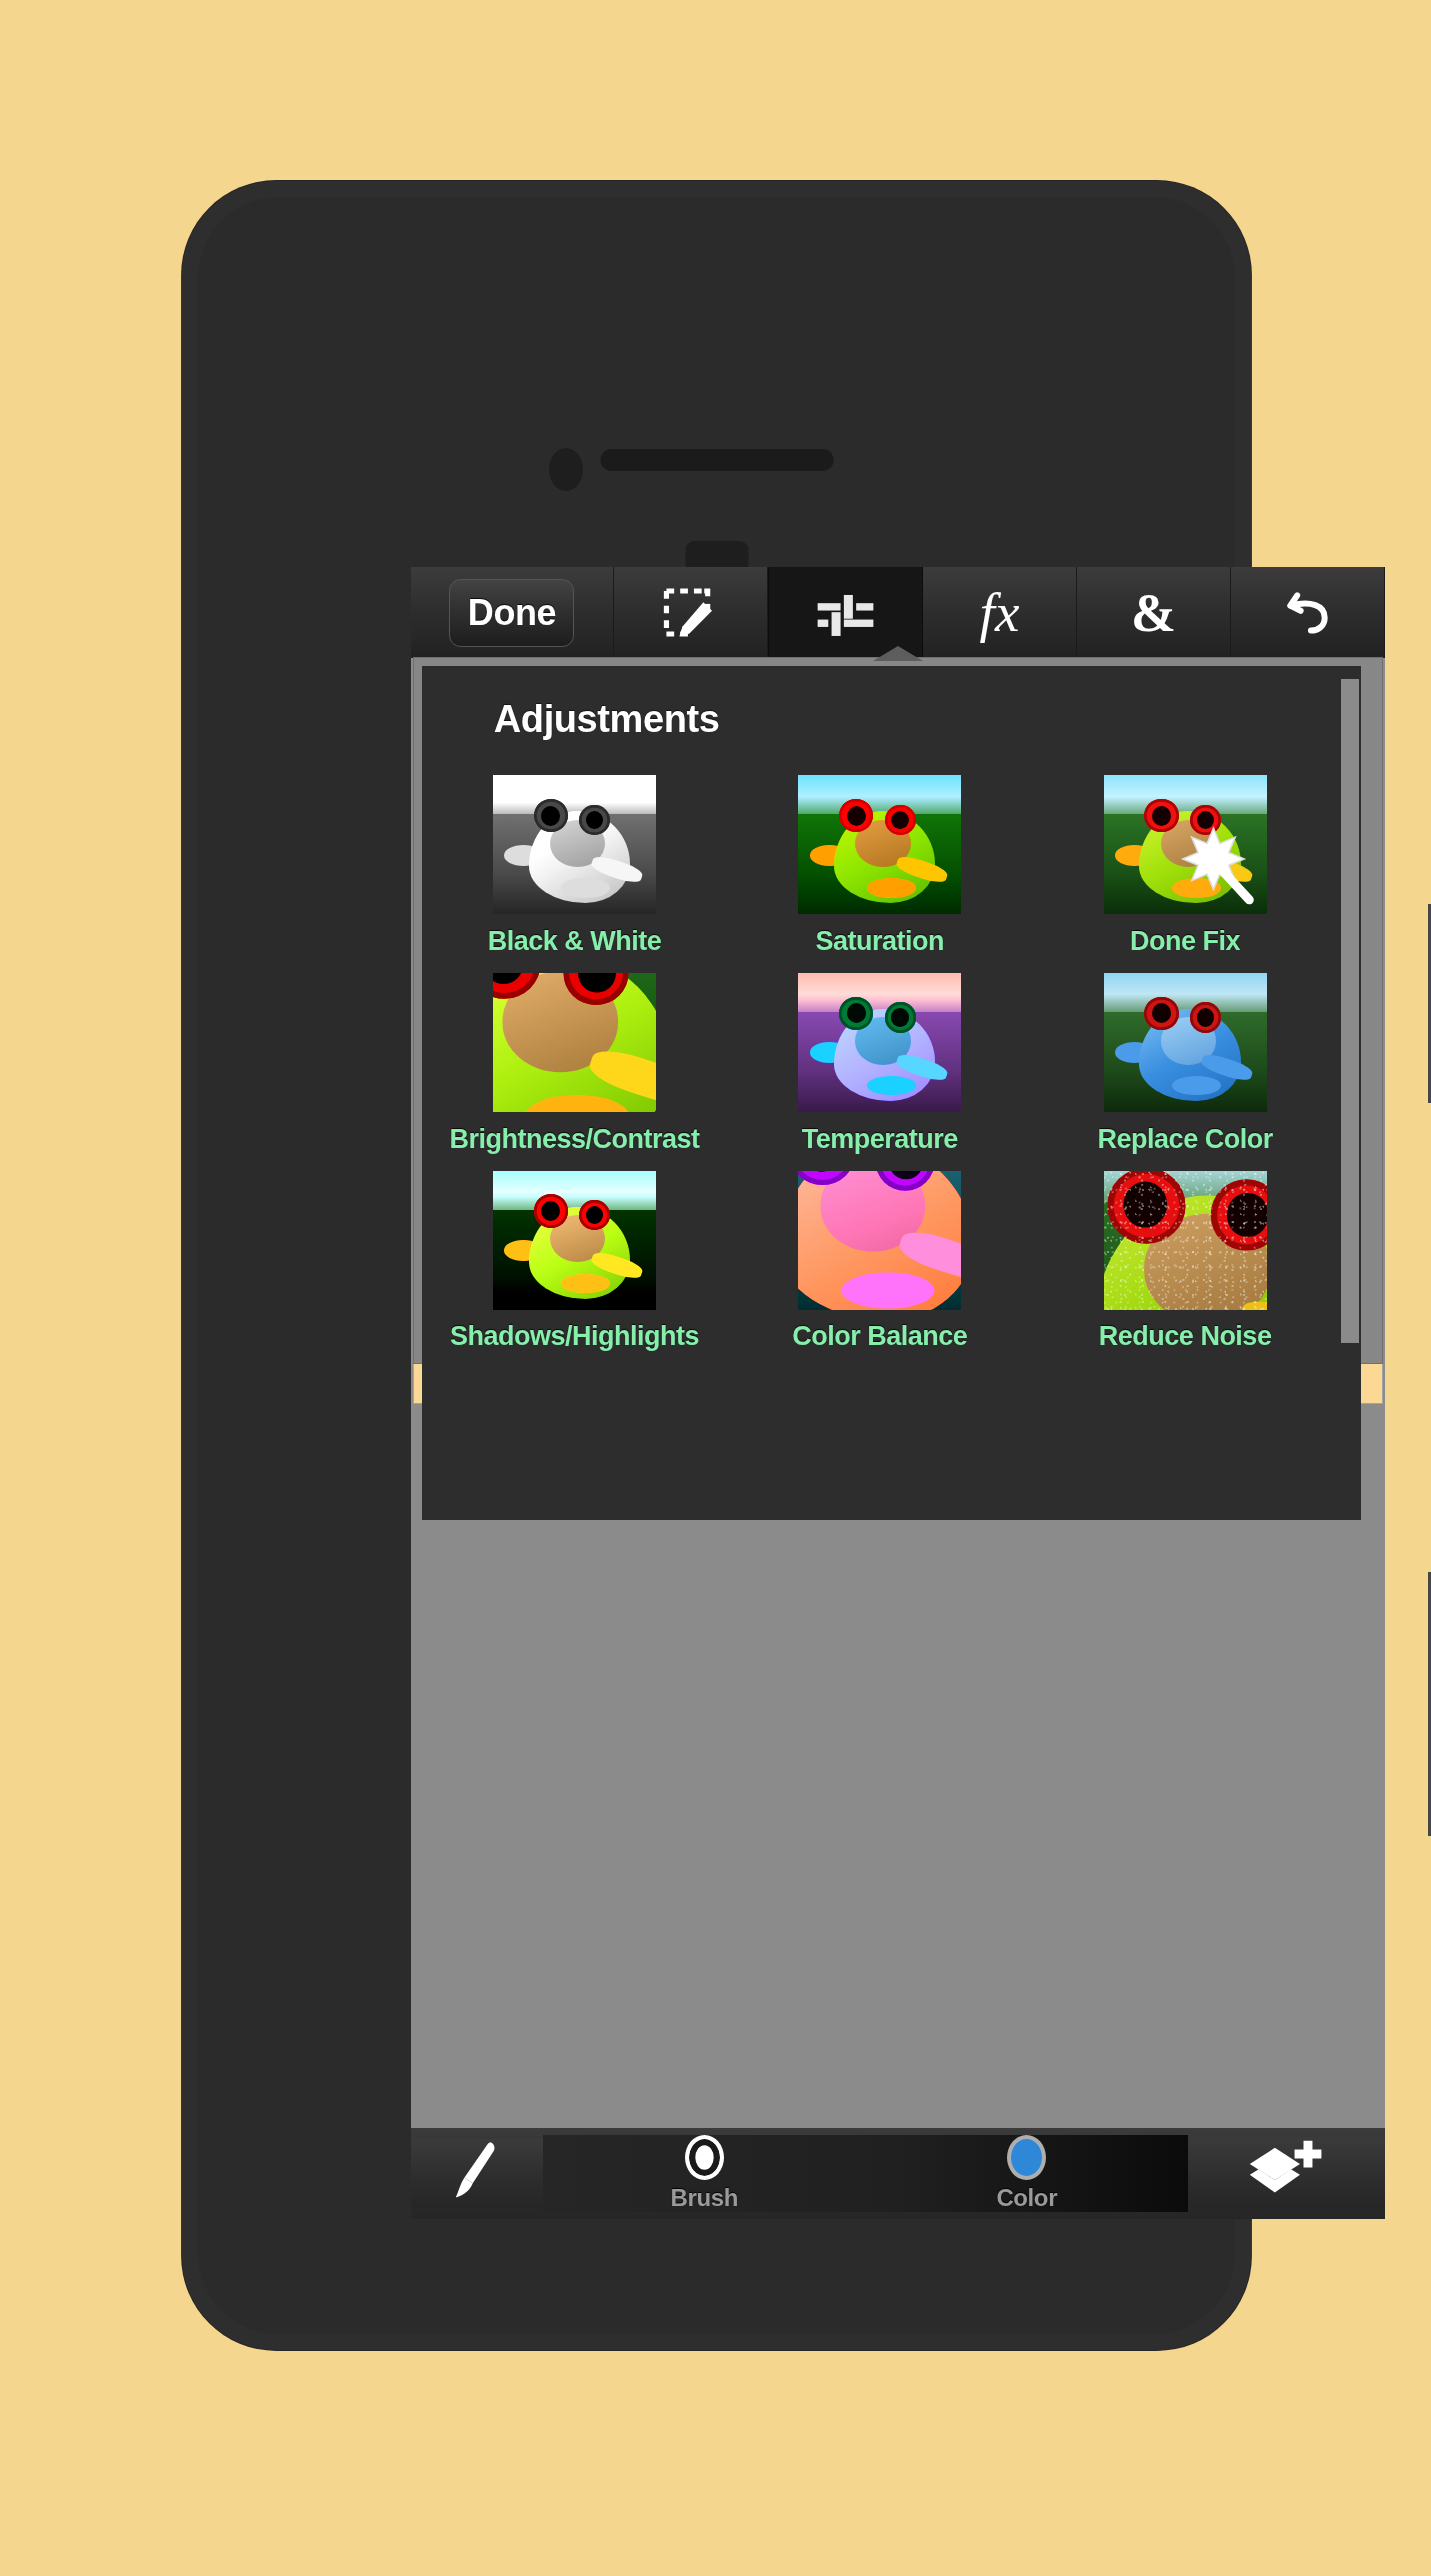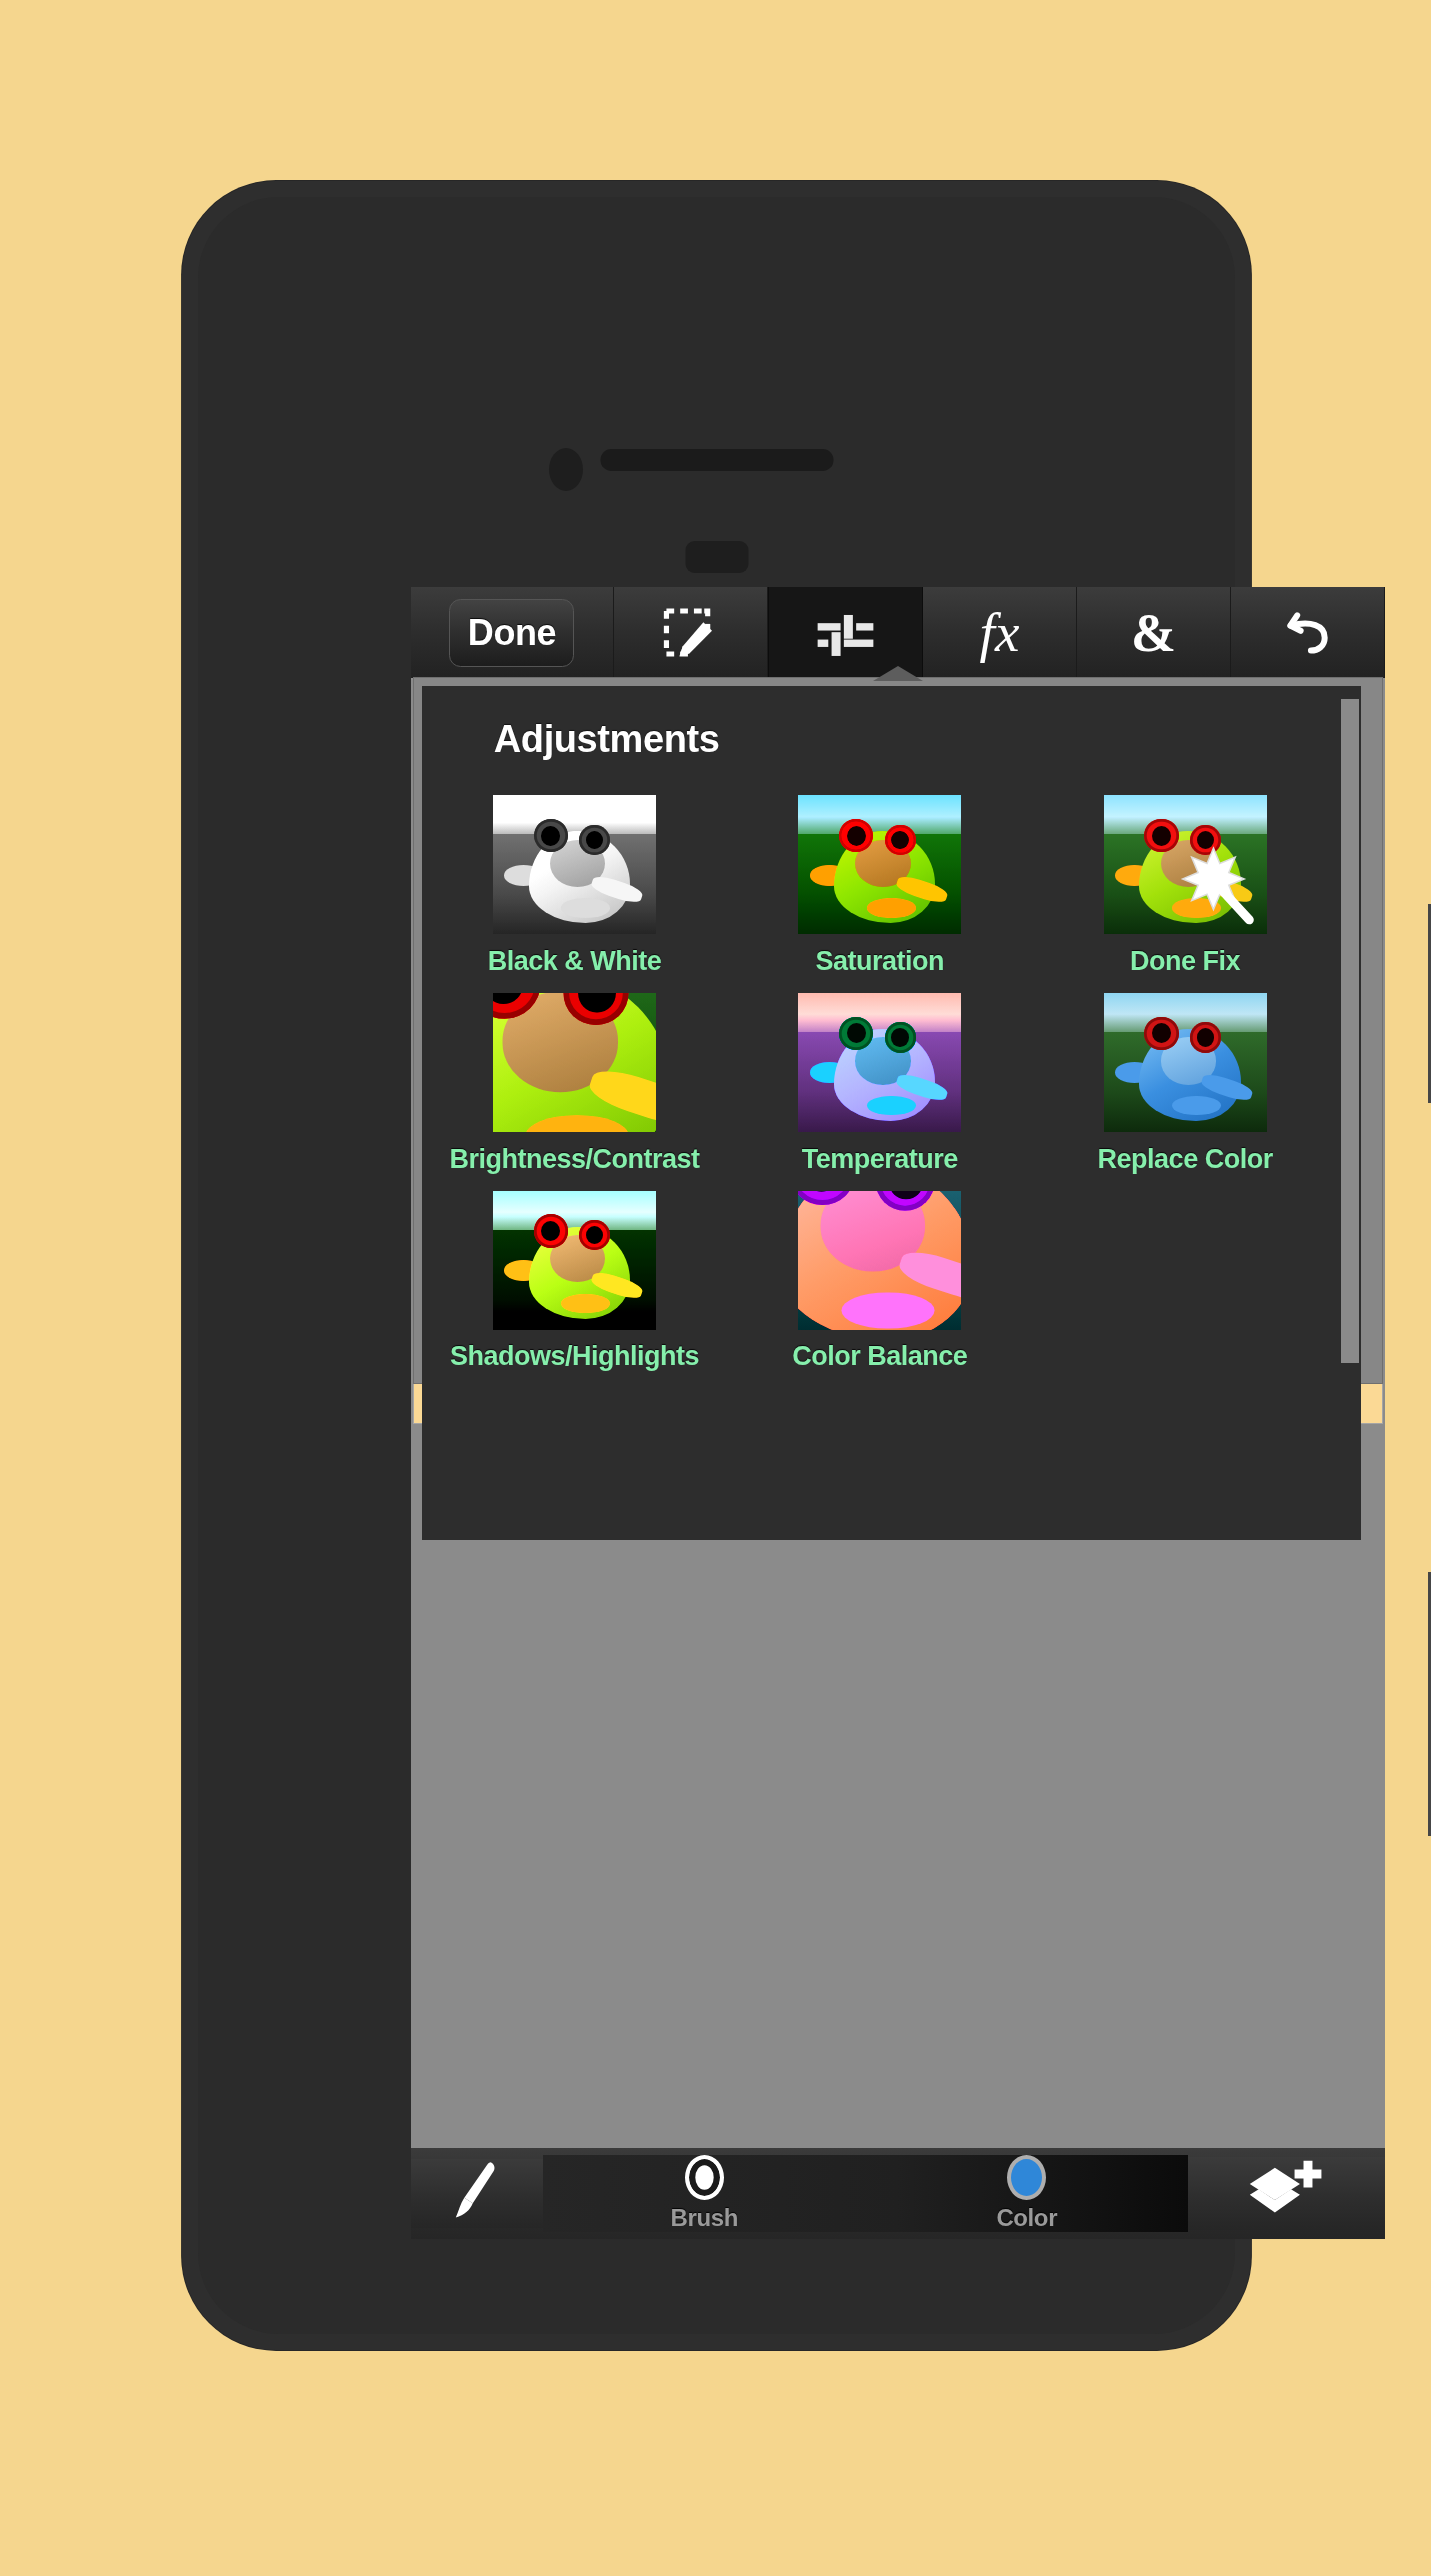--- a/index.html
+++ b/index.html
@@ -55,21 +55,21 @@
     width: 19.7px;
     background: #464646;
     border-radius: 0 10.7px 10.7px 0;
   }
   #volume-button  { top: 723px;  height: 199px; }
   #power-button   { top: 1391px; height: 264px; }
 
   
   #screen {
     position: absolute;
-    left: 229px; top: 406px;
+    left: 229px; top: 386px;
     width: 974px; height: 1652px;
     background: #8b8b8b;
     overflow: hidden;
   }
 
   
   #top-toolbar {
     position: absolute;
     left: 0; top: 0; width: 100%; height: 93px;
     display: flex; align-items: stretch;
@@ -493,20 +493,36 @@
                     <div class="belly"></div>
                   <div class="eyeL"></div>
                     <div class="eyeR"></div>
                     <div class="leg"></div>
                     <div class="foot2"></div>
                 </div>
               </div>
               <div class="thumb-label">Color Balance</div>
             </div>
 
+            <div class="grid-cell">
+              <div class="thumb">
+                <div class="frog v-noise">
+                  <div class="sky"></div>
+                    <div class="leaf"></div>
+                  <div class="foot1"></div>
+                    <div class="body"></div>
+                    <div class="belly"></div>
+                  <div class="eyeL"></div>
+                    <div class="eyeR"></div>
+                    <div class="leg"></div>
+                </div>
+                <span class="noise-overlay"></span>
+              </div>
+              <div class="thumb-label">Reduce Noise</div>
+            </div>
 
           </div>
         </div>
       </div>
     </div>
 
     <div id="bottom-toolbar">
 
       <div id="brush-tool-button">
         <span>

